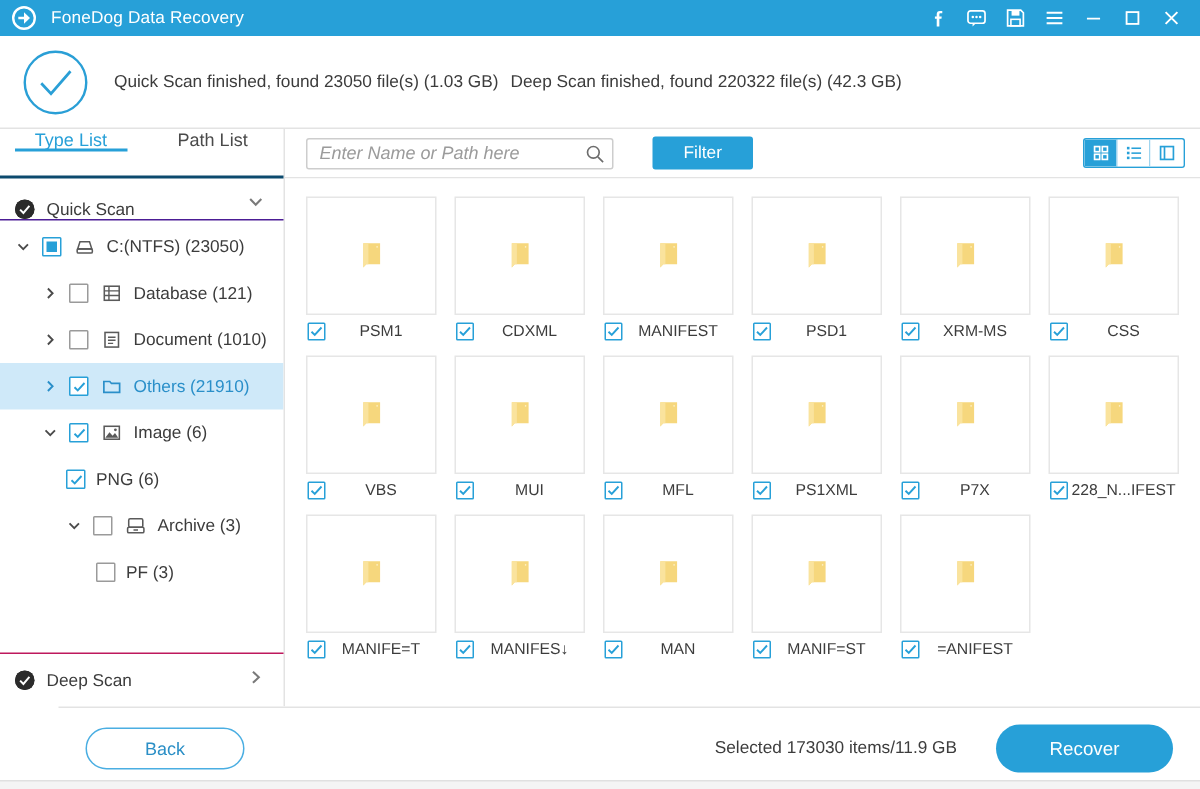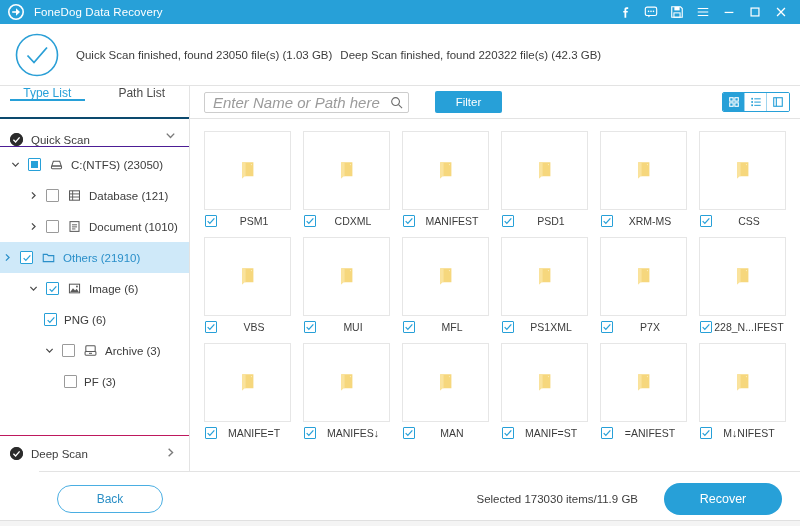--- a/index.html
+++ b/index.html
@@ -176,21 +176,21 @@
     border-bottom: 1px solid #e3e3e3;
   }
   .search-wrap {
     width: 205px; height: 21px;
     border: 1px solid #cdcdcd; border-radius: 2px;
     display: flex; align-items: center;
     padding: 0 5px 0 8px; background: #fff;
   }
   .search-wrap input {
     flex: 1 1 auto; border: none; outline: none;
-    font-size: 15px; font-style: italic; color: #5f5f5f;
+    font-size: 12px; font-style: italic; color: #5f5f5f;
     font-family: "Liberation Sans", sans-serif;
     background: transparent; min-width: 0;
   }
   .search-wrap input::placeholder { color: #9b9b9b; font-style: italic; }
   .search-icon { flex: 0 0 13px; display: flex; color: #6d6d6d; }
   .filter-btn {
     margin-left: 26px;
     width: 67px; height: 22px;
     background: #27a0d8; color: #fff;
     border: none; border-radius: 2px;
@@ -436,21 +436,21 @@
             </span>
             <span class="cbx"></span>
             <span class="t-icon">
               <svg viewBox="0 0 16 16" width="15" height="15">
                 <rect x="3.2" y="2.8" width="9.6" height="10.4" fill="none" stroke="currentColor" stroke-width="1.1"></rect>
                 <path d="M5.3 6.2 H10.7 M5.3 8.4 H10.7 M5.3 10.6 H9" stroke="currentColor" stroke-width="1"></path>
               </svg>
             </span>
             <span class="t-label">Document (1010)</span>
           </div>
-          <div class="tree-row selected" style="">
+          <div class="tree-row selected" style="padding-left: 26px;">
             <span class="arrow">
               <svg viewBox="0 0 14 14" width="11" height="11">
                 <path d="M5 3 L9 7 L5 11" fill="none" stroke="currentColor" stroke-width="1.6"></path>
               </svg>
             </span>
             <span class="cbx checked">
               <svg viewBox="0 0 12 12" width="10" height="10">
                 <path d="M2 6.2 L4.6 8.8 L10 2.8" fill="none" stroke="#27a0d8" stroke-width="1.5"></path>
               </svg>
             </span>
@@ -889,39 +889,20 @@
               </div>
               <div class="tile-foot">
                 <span class="fcbx">
                   <svg viewBox="0 0 12 12" width="10" height="10">
                     <path d="M2 6.2 L4.6 8.8 L10 2.8" fill="none" stroke="#27a0d8" stroke-width="1.5"></path>
                   </svg>
                 </span>
                 <span class="tile-name">=ANIFEST</span>
               </div>
             </div>
-            <div class="tile">
-              <div class="thumb">
-                <span>
-                  <svg class="folder-ico" viewBox="0 0 20 22">
-                    <path d="M4.2 2.2 H15.4 V16.2 H6.2 L4.2 18.4 Z" fill="#f6d77d"></path>
-                    <path d="M4.2 2.2 H7.6 V16.2 H6.2 L4.2 18.4 Z" fill="#fae39d"></path>
-                    <circle cx="13.4" cy="4.6" r=".55" fill="#fdf1c7"></circle>
-                  </svg>
-                </span>
-              </div>
-              <div class="tile-foot">
-                <span class="fcbx">
-                  <svg viewBox="0 0 12 12" width="10" height="10">
-                    <path d="M2 6.2 L4.6 8.8 L10 2.8" fill="none" stroke="#27a0d8" stroke-width="1.5"></path>
-                  </svg>
-                </span>
-                <span class="tile-name">M↓NIFEST</span>
-              </div>
-            </div>
           </div>
       </div>
     </div>
   </div>
 
   <div class="footer">
     <button class="back-btn">Back</button>
     <span class="foot-spacer"></span>
     <span class="selected-info">Selected 173030 items/11.9 GB</span>
     <button class="recover-btn">Recover</button>

